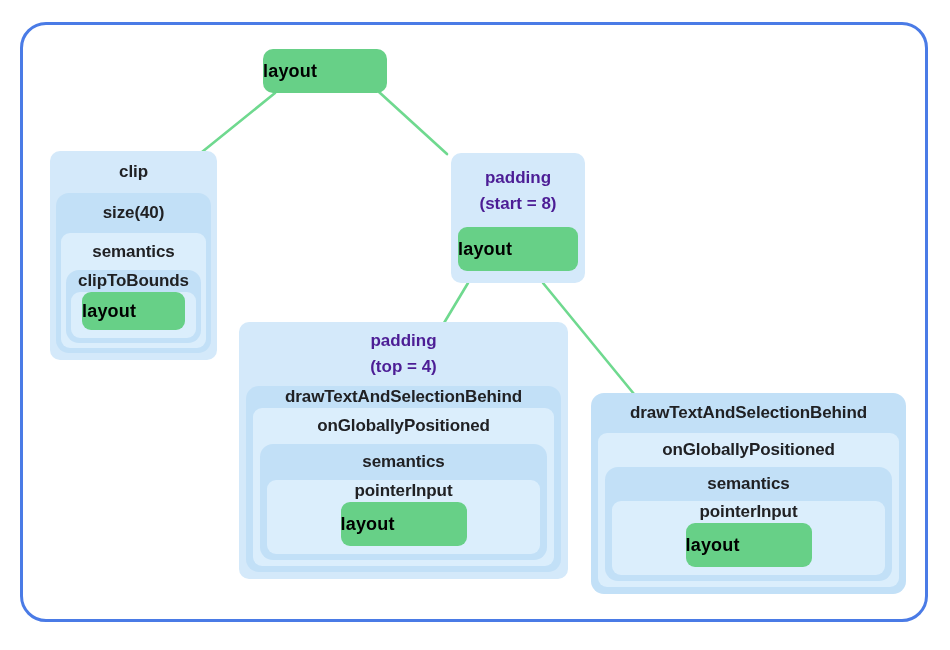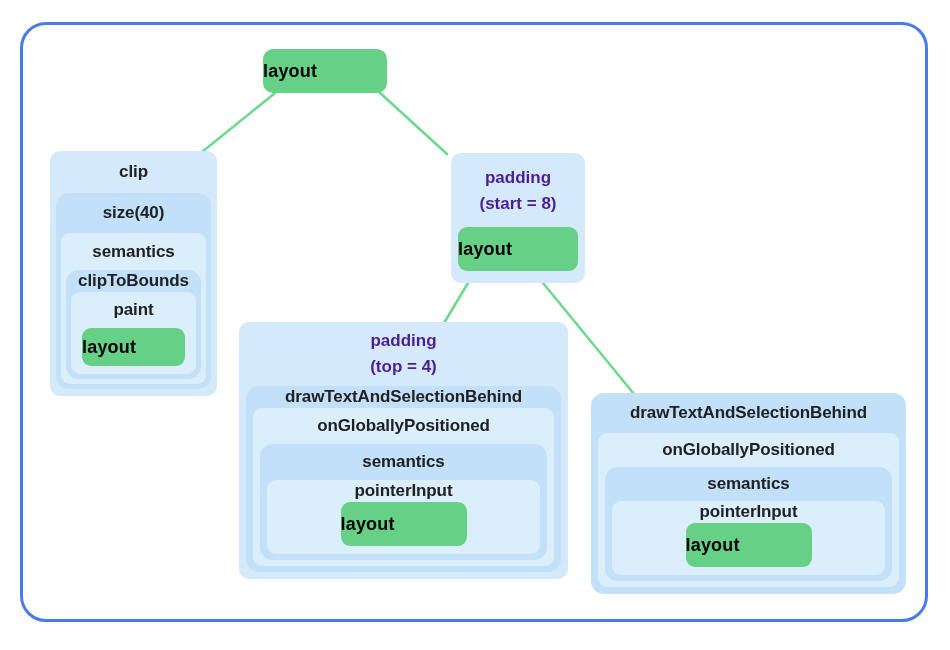--- a/index.html
+++ b/index.html
@@ -66,21 +66,20 @@
 
 <div class="node blue lv-a0 pad-out" style="left:42px;top:151px;width:167px;">
   <div class="lbl h42">clip</div>
   <div class="lv-b pad-b-5">
     <div class="lbl h40">size(40)</div>
     <div class="lv-a1 pad-b-5">
       <div class="lbl h37">semantics</div>
       <div class="lv-b pad-b-5">
         <div class="lbl h38">clipToBounds</div>
         <div class="lv-a1" style="padding:0 5px 8px;">
-          <div class="lbl h36">paint</div>
           <div class="leaf in-stack">
             <span>layout</span>
           </div>
         </div>
       </div>
     </div>
   </div>
 </div>
 
 <div class="node blue lv-a0" style="left:443px;top:153px;width:134px;height:130px;padding-top:12px;">

